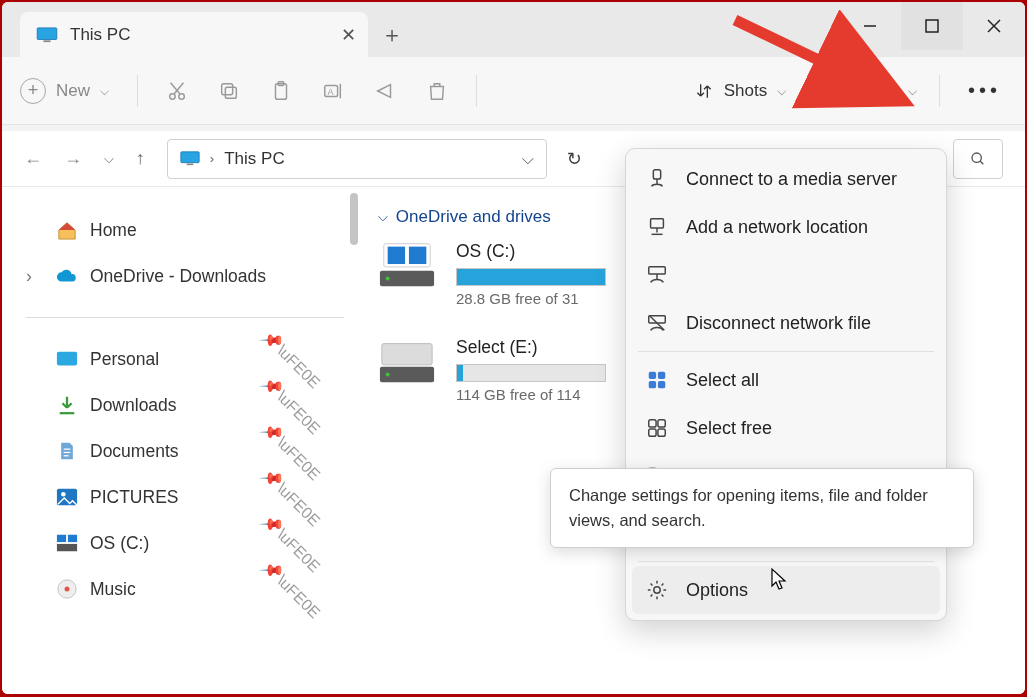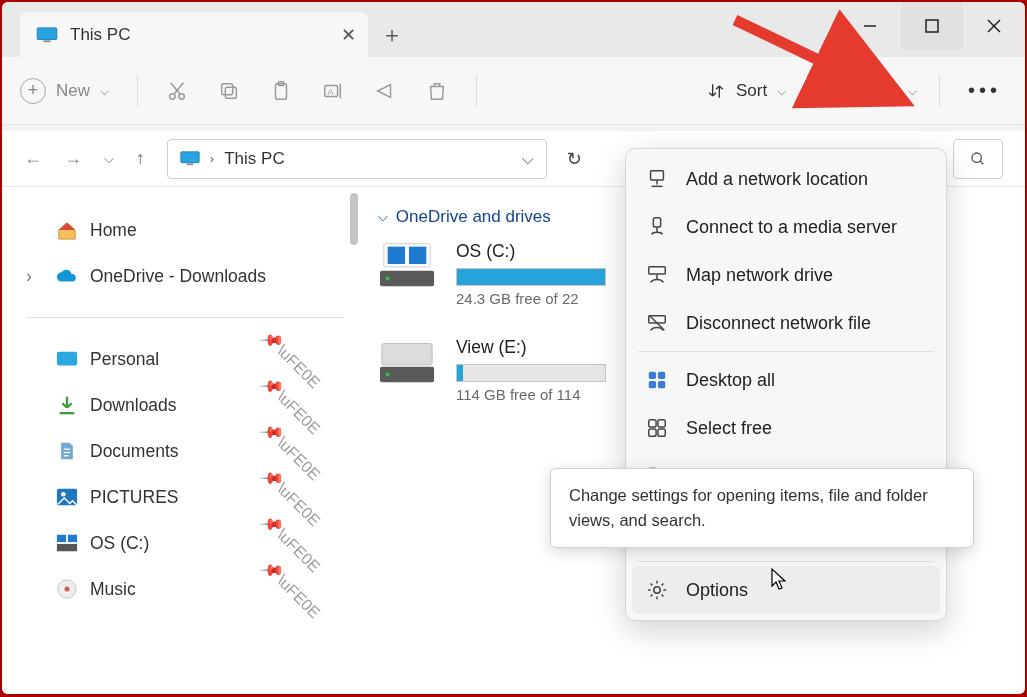--- a/index.html
+++ b/index.html
@@ -147,21 +147,21 @@
         </svg>
     </div>
     <div class="tool-sep"></div>
 
     <div class="right-tools">
       <div class="sort-btn">
         <svg width="20" height="20" viewBox="0 0 24 24" fill="none" stroke="#333" stroke-width="1.6">
             <path d="M8 4v14m0 0l-4-4m4 4l4-4"></path>
             <path d="M16 20V6m0 0l4 4m-4-4l-4 4"></path>
           </svg>
-        <span>Sort</span>
+        <span>Shots</span>
         <span style="font-size:12px;color:#777;">⌵</span>
       </div>
       <div class="tool-sep"></div>
       <div class="view-btn">
         <svg width="20" height="20" viewBox="0 0 24 24" fill="none" stroke="#333" stroke-width="1.6">
             <rect x="3" y="3" width="7" height="7"></rect>
             <rect x="14" y="3" width="7" height="7"></rect>
             <line x="3" y1="14" x2="10" y2="14"></line>
             <line x="3" y1="18" x2="10" y2="18"></line>
           </svg>
@@ -292,85 +292,84 @@
           <rect x="10" y="5" width="18" height="18" fill="#1f7bd0"></rect>
             <rect x="32" y="5" width="18" height="18" fill="#1f7bd0"></rect>
           <rect x="2" y="30" width="56" height="16" rx="2" fill="#5a5a5a"></rect>
             <circle cx="10" cy="38" r="2" fill="#3fbf3f"></circle>
         </svg>
         <div>
           <div class="drive-label">OS (C:)</div>
           <div class="drive-bar">
               <div class="fill" style="width:100%"></div>
             </div>
-          <div class="drive-sub">24.3 GB free of 22</div>
+          <div class="drive-sub">28.8 GB free of 31</div>
         </div>
       </div>
 
       <div class="drive">
         <svg class="drive-icon" viewBox="0 0 60 48">
           <rect x="4" y="6" width="52" height="22" rx="2" fill="#dcdcdc" stroke="#bbb"></rect>
           <rect x="2" y="30" width="56" height="16" rx="2" fill="#5a5a5a"></rect>
             <circle cx="10" cy="38" r="2" fill="#3fbf3f"></circle>
         </svg>
         <div>
-          <div class="drive-label">View (E:)</div>
+          <div class="drive-label">Select (E:)</div>
           <div class="drive-bar">
               <div class="fill" style="width:4%;background:#27a3dc;"></div>
             </div>
           <div class="drive-sub">114 GB free of 114</div>
         </div>
       </div>
     </div>
   </div>
 
 </div>
 
 <div class="dropdown">
   <div class="dd-item">
     <svg class="dd-icon" viewBox="0 0 24 24" fill="none" stroke="#444" stroke-width="1.6">
+        <rect x="8" y="2" width="8" height="10" rx="2"></rect>
+        <line x1="12" y1="12" x2="12" y2="18"></line>
+        <path d="M6 20c2-3 10-3 12 0"></path>
+      </svg>
+    <span>Connect to a media server</span>
+  </div>
+  <div class="dd-item">
+    <svg class="dd-icon" viewBox="0 0 24 24" fill="none" stroke="#444" stroke-width="1.6">
         <rect x="5" y="3" width="14" height="10" rx="1"></rect>
         <line x1="12" y1="13" x2="12" y2="18"></line>
         <line x1="6" y1="20" x2="18" y2="20"></line>
       </svg>
     <span>Add a network location</span>
   </div>
   <div class="dd-item">
     <svg class="dd-icon" viewBox="0 0 24 24" fill="none" stroke="#444" stroke-width="1.6">
-        <rect x="8" y="2" width="8" height="10" rx="2"></rect>
-        <line x1="12" y1="12" x2="12" y2="18"></line>
-        <path d="M6 20c2-3 10-3 12 0"></path>
-      </svg>
-    <span>Connect to a media server</span>
-  </div>
-  <div class="dd-item">
-    <svg class="dd-icon" viewBox="0 0 24 24" fill="none" stroke="#444" stroke-width="1.6">
         <rect x="3" y="3" width="18" height="8" rx="1"></rect>
         <line x1="12" y1="11" x2="12" y2="17"></line>
         <path d="M5 20c3-4 11-4 14 0"></path>
       </svg>
-    <span>Map network drive</span>
   </div>
   <div class="dd-item">
     <svg class="dd-icon" viewBox="0 0 24 24" fill="none" stroke="#444" stroke-width="1.6">
         <rect x="3" y="4" width="18" height="8" rx="1"></rect>
         <path d="M5 20c3-4 11-4 14 0"></path>
         <line x1="4" y1="4" x2="20" y2="20"></line>
       </svg>
     <span>Disconnect network file</span>
   </div>
   <hr class="dd-sep">
   <div class="dd-item">
     <svg class="dd-icon" viewBox="0 0 24 24" fill="#3a7bd5">
         <rect x="3" y="3" width="8" height="8" rx="2"></rect>
         <rect x="13" y="3" width="8" height="8" rx="2"></rect>
         <rect x="3" y="13" width="8" height="8" rx="2"></rect>
         <rect x="13" y="13" width="8" height="8" rx="2"></rect>
       </svg>
-    <span>Desktop all</span>
+    <span>Select all</span>
   </div>
   <div class="dd-item">
     <svg class="dd-icon" viewBox="0 0 24 24" fill="none" stroke="#444" stroke-width="1.6">
         <rect x="3" y="3" width="8" height="8" rx="2"></rect>
         <rect x="13" y="3" width="8" height="8" rx="2"></rect>
         <rect x="3" y="13" width="8" height="8" rx="2"></rect>
         <rect x="13" y="13" width="8" height="8" rx="2"></rect>
       </svg>
     <span>Select free</span>
   </div>

